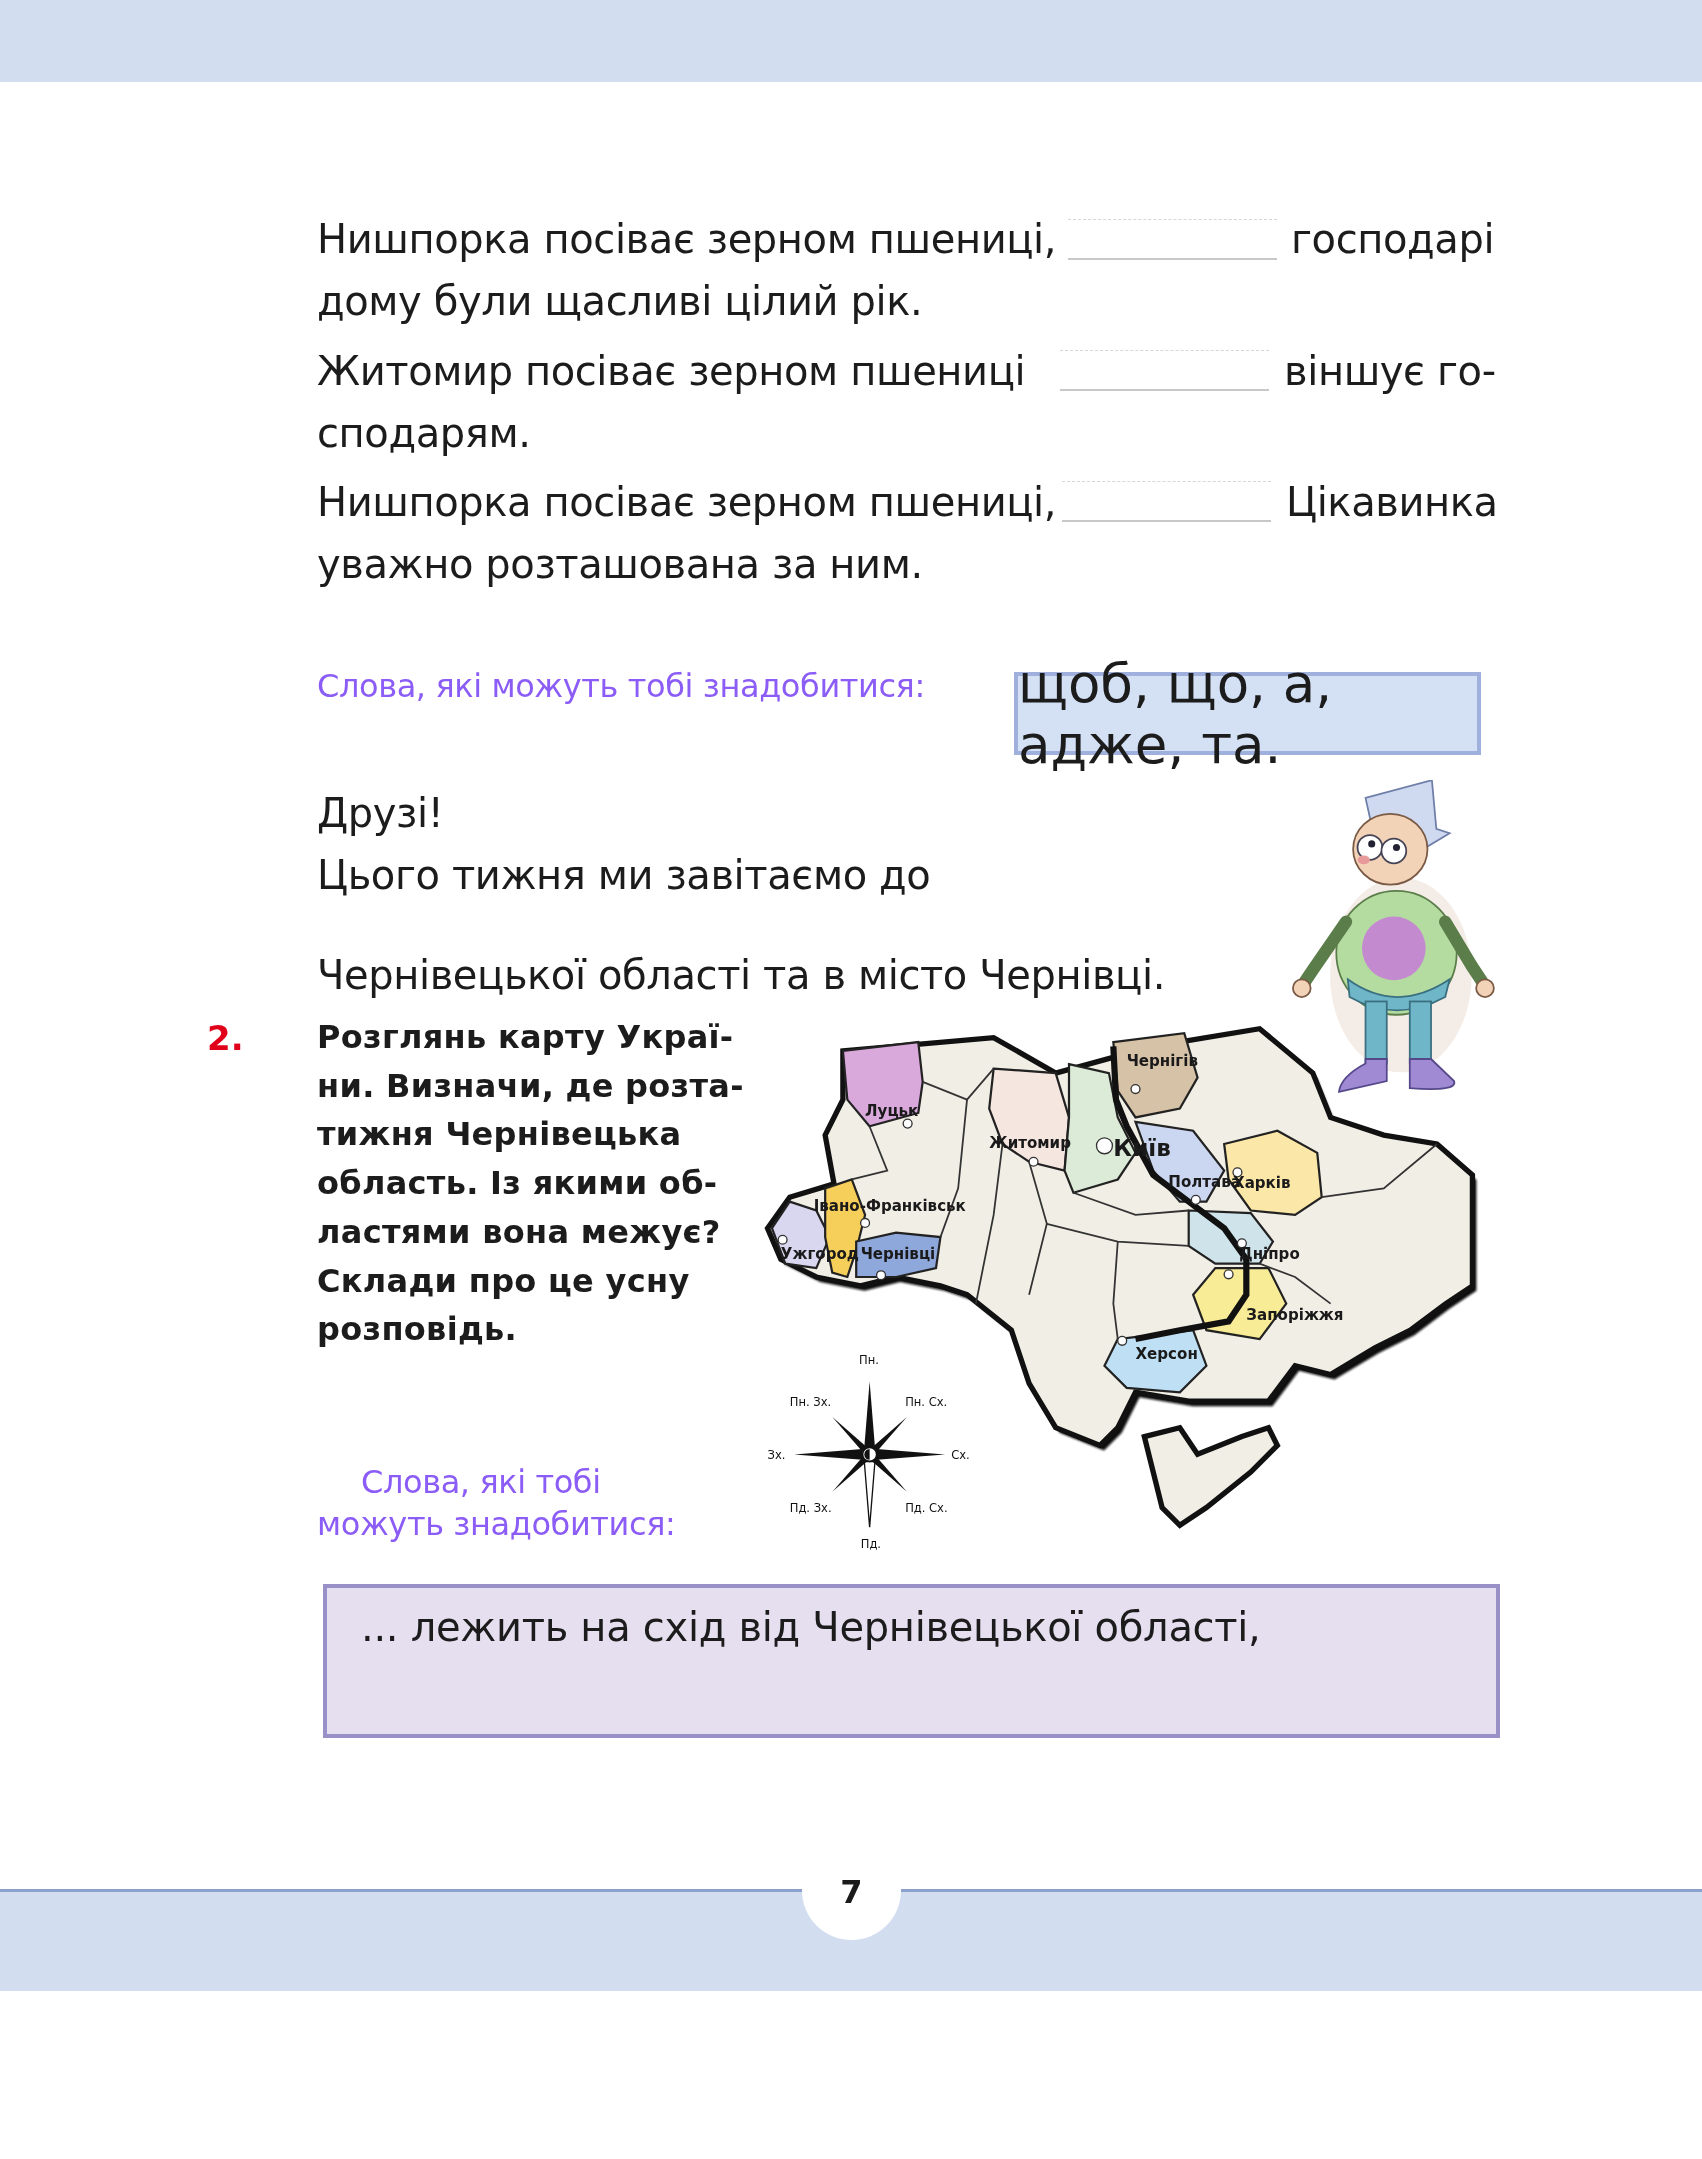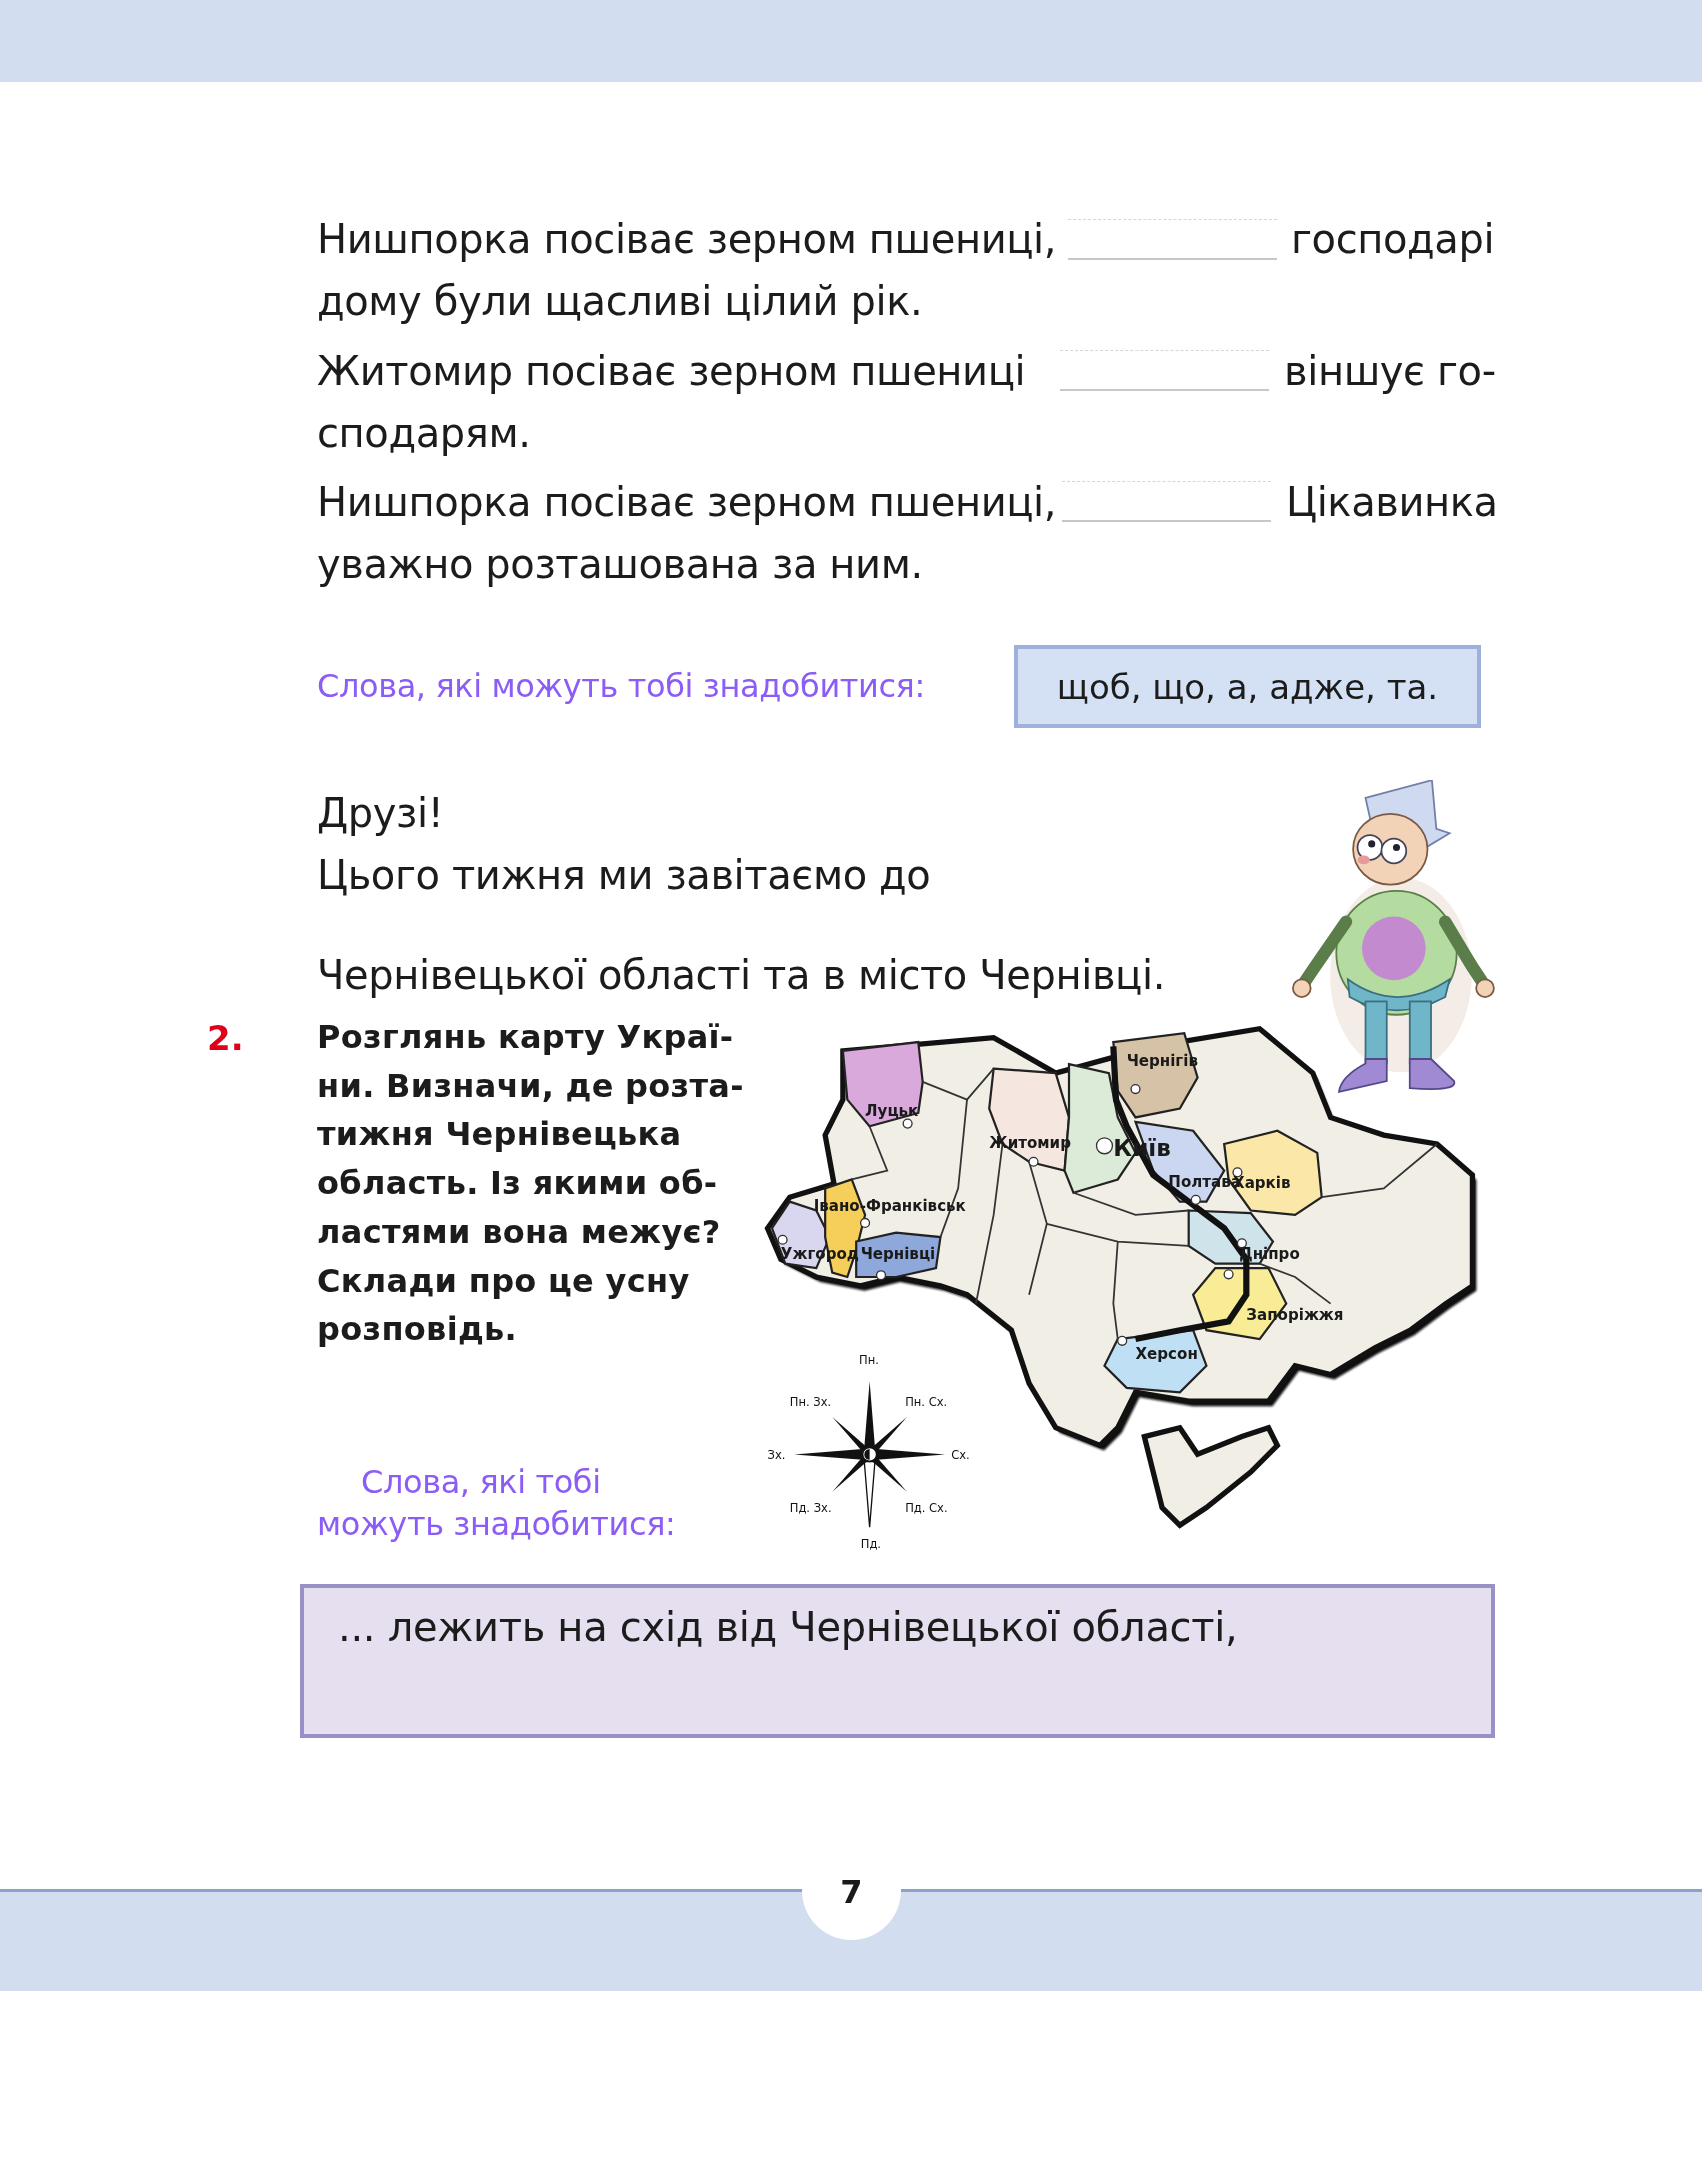--- a/index.html
+++ b/index.html
@@ -8,27 +8,27 @@
   .top-band { position:absolute; left:0; top:0; width:1702px; height:82px; background:#d2ddf0; }
   .footer-band { position:absolute; left:0; top:1889px; width:1702px; height:99px; background:#d2ddf0; border-top:3.5px solid #8ba2cc; }
   .page-circle { position:absolute; left:802px; top:1862px; width:99px; height:78px; background:#fff;
                  border-radius:0 0 50px 50px; }
   .page-num { position:absolute; left:802px; top:1873px; width:99px; text-align:center;
               font-weight:bold; font-size:32px; color:#1a1a1a; }
   .line { position:absolute; left:317px; font-size:40px; line-height:62px; white-space:nowrap; letter-spacing:-0.4px; }
   .blank { position:absolute; height:0; border-bottom:2.7px solid #c8c8c8; }
   .blank::before { content:""; position:absolute; left:0; right:0; top:-39px; border-top:1.8px dashed #d6d6d6; }
   .red-label { position:absolute; color:#8b5cf6; font-weight:normal; font-size:32px; white-space:nowrap; letter-spacing:-0.4px; }
-  .words-box { position:absolute; left:1014px; top:645px; width:459px; height:75px; background:#d4e0f4;
+  .words-box { position:absolute; left:1014px; top:672px; width:459px; height:75px; background:#d4e0f4;
                border:4.4px solid #9fb0dc; display:flex; align-items:center; justify-content:center;
-               font-size:34px; }
+               font-size:53px; }
   .task-num { position:absolute; left:207px; top:1018px; color:#e1001a; font-weight:bold; font-size:34px; }
   .task-line { position:absolute; left:317px; font-weight:bold; font-size:32px; white-space:nowrap; letter-spacing:0.3px; }
-  .phrases-box { position:absolute; left:300px; top:1584px; width:1169px; height:146px; background:#e6dff0;
-                 border:4.4px solid #9a90c8; box-sizing:content-box;padding-left:18px; }
+  .phrases-box { position:absolute; left:323px; top:1584px; width:1169px; height:146px; background:#e6dff0;
+                 border:4.4px solid #9a90c8; box-sizing:content-box; }
   .phrase { position:absolute; left:34px; font-size:40px; white-space:nowrap; letter-spacing:-0.3px; }
   svg text { font-family:"DejaVu Sans","Liberation Sans",sans-serif; }
 </style>
 </head>
 <body>
 
 <div class="top-band"></div>
 
 <div class="line" style="top:208px;">
   <span>Нишпорка посіває зерном пшениці,</span>

